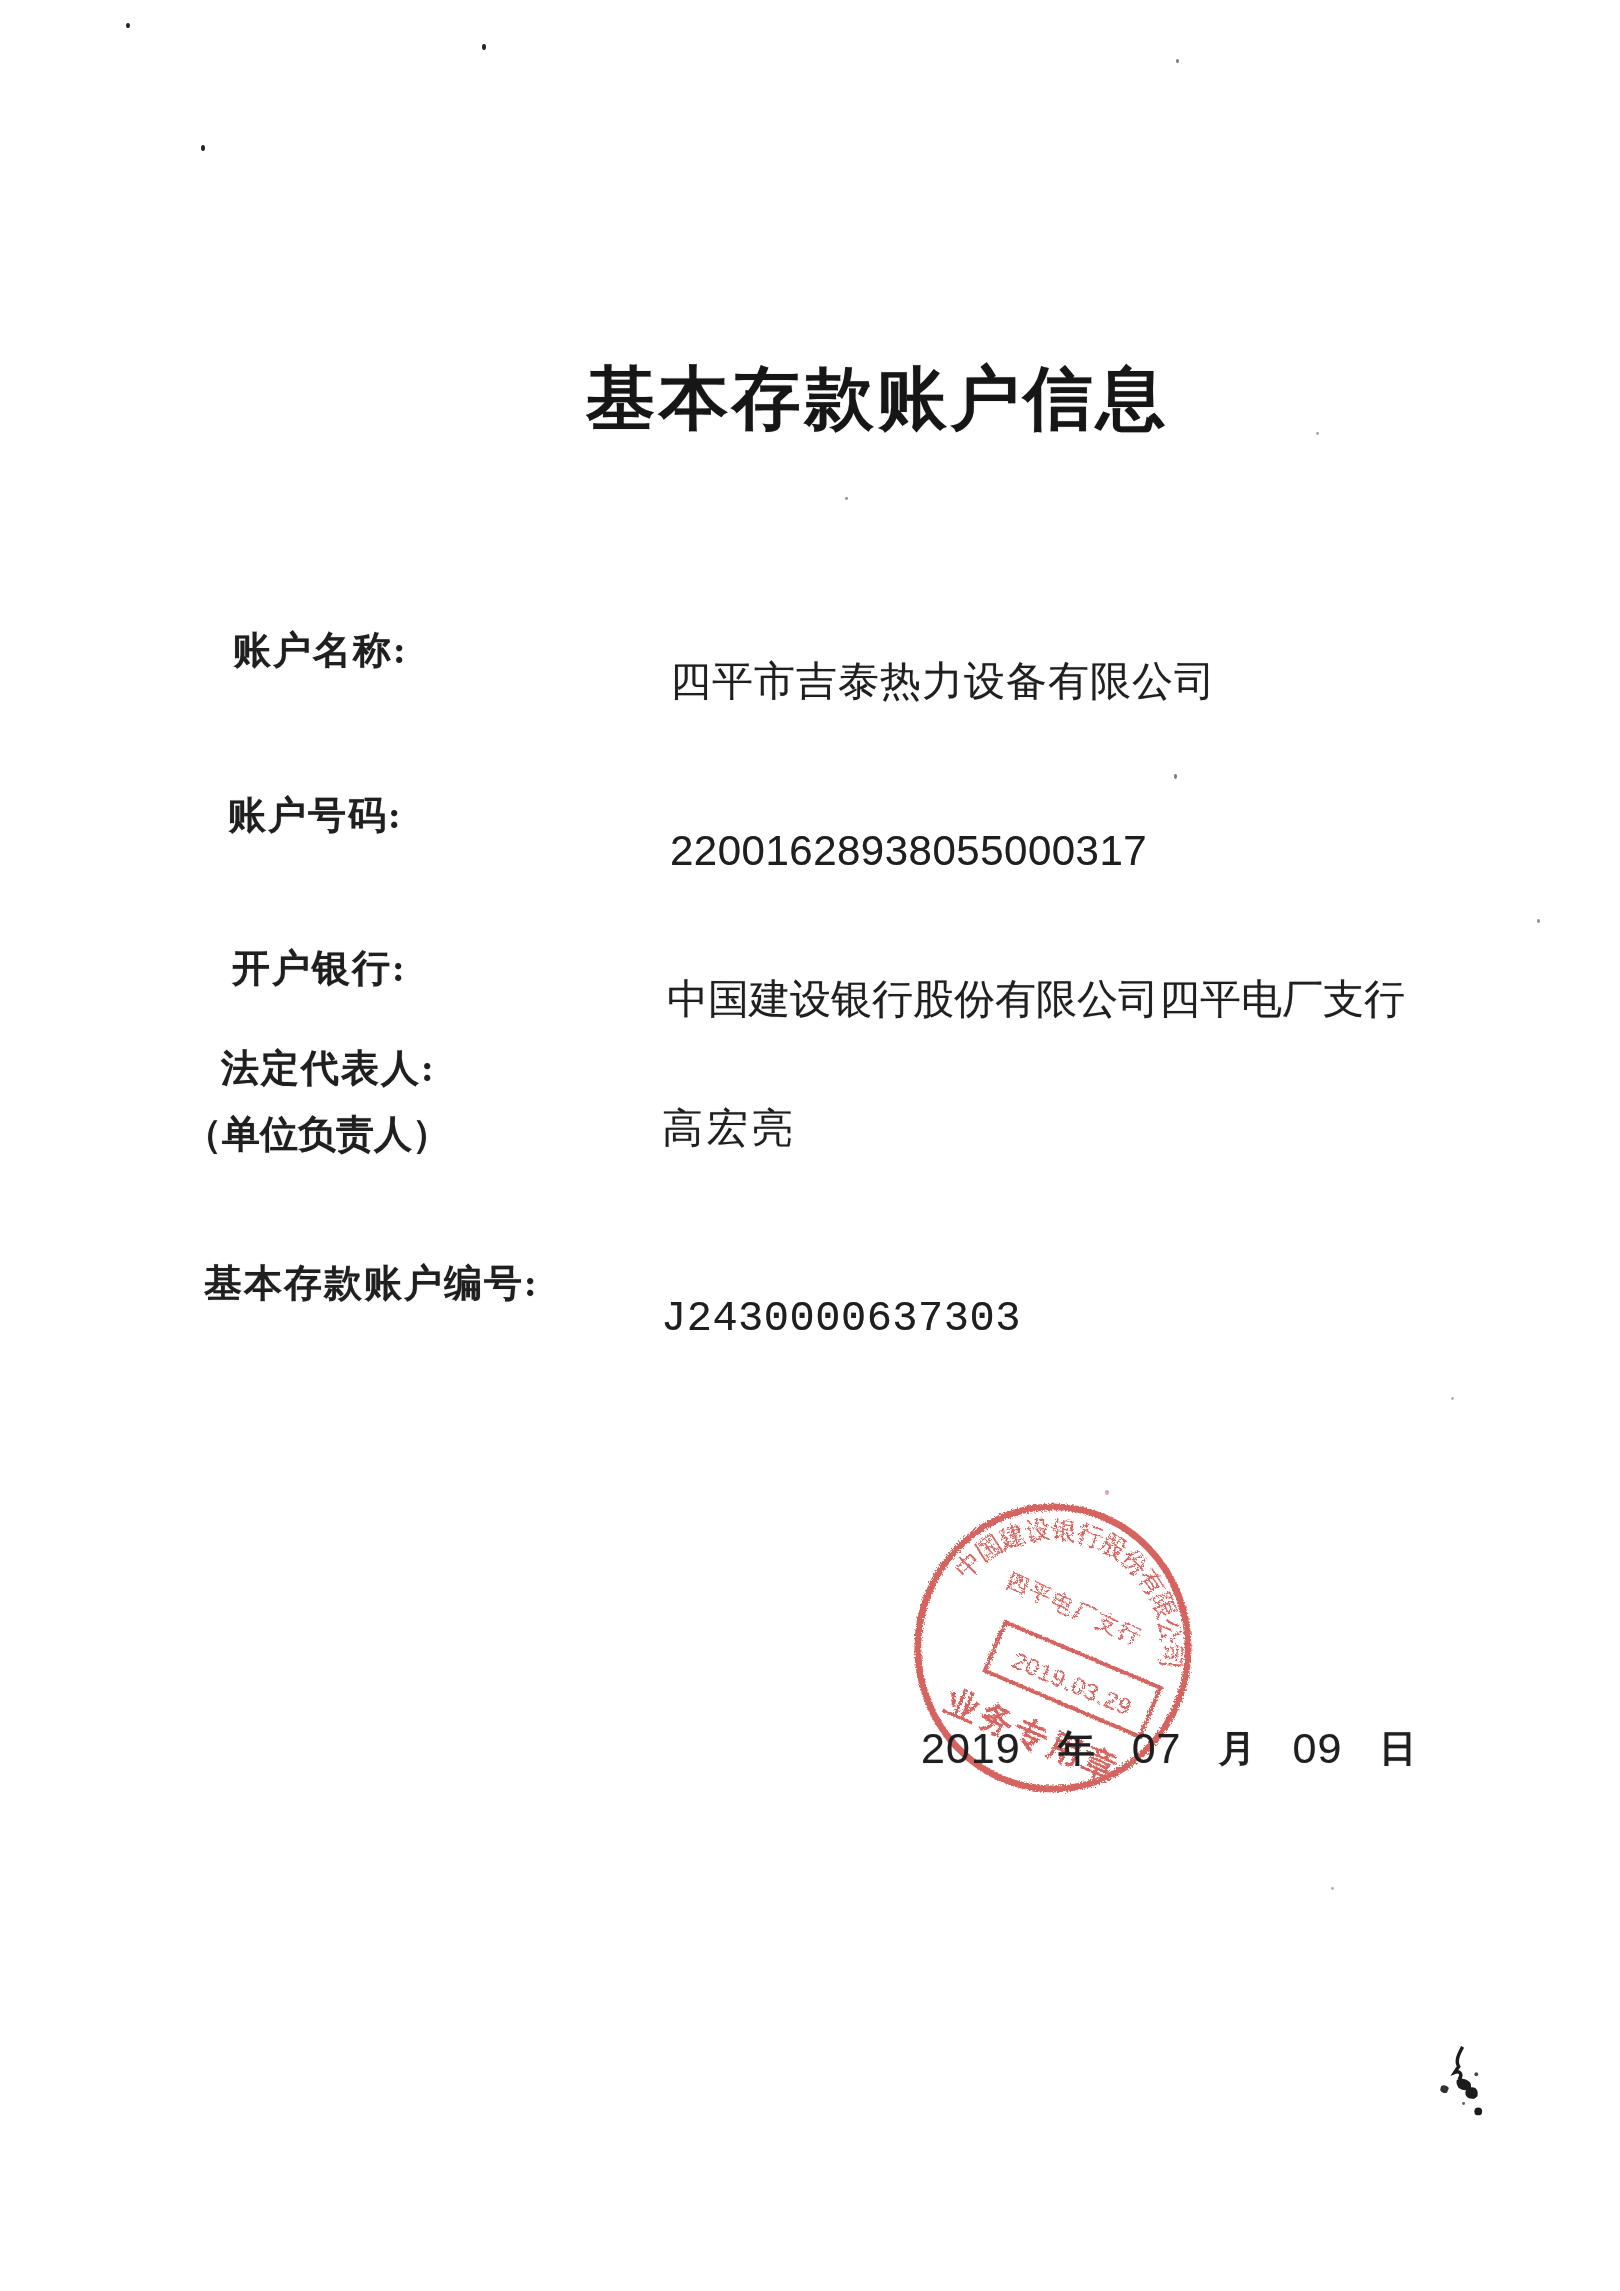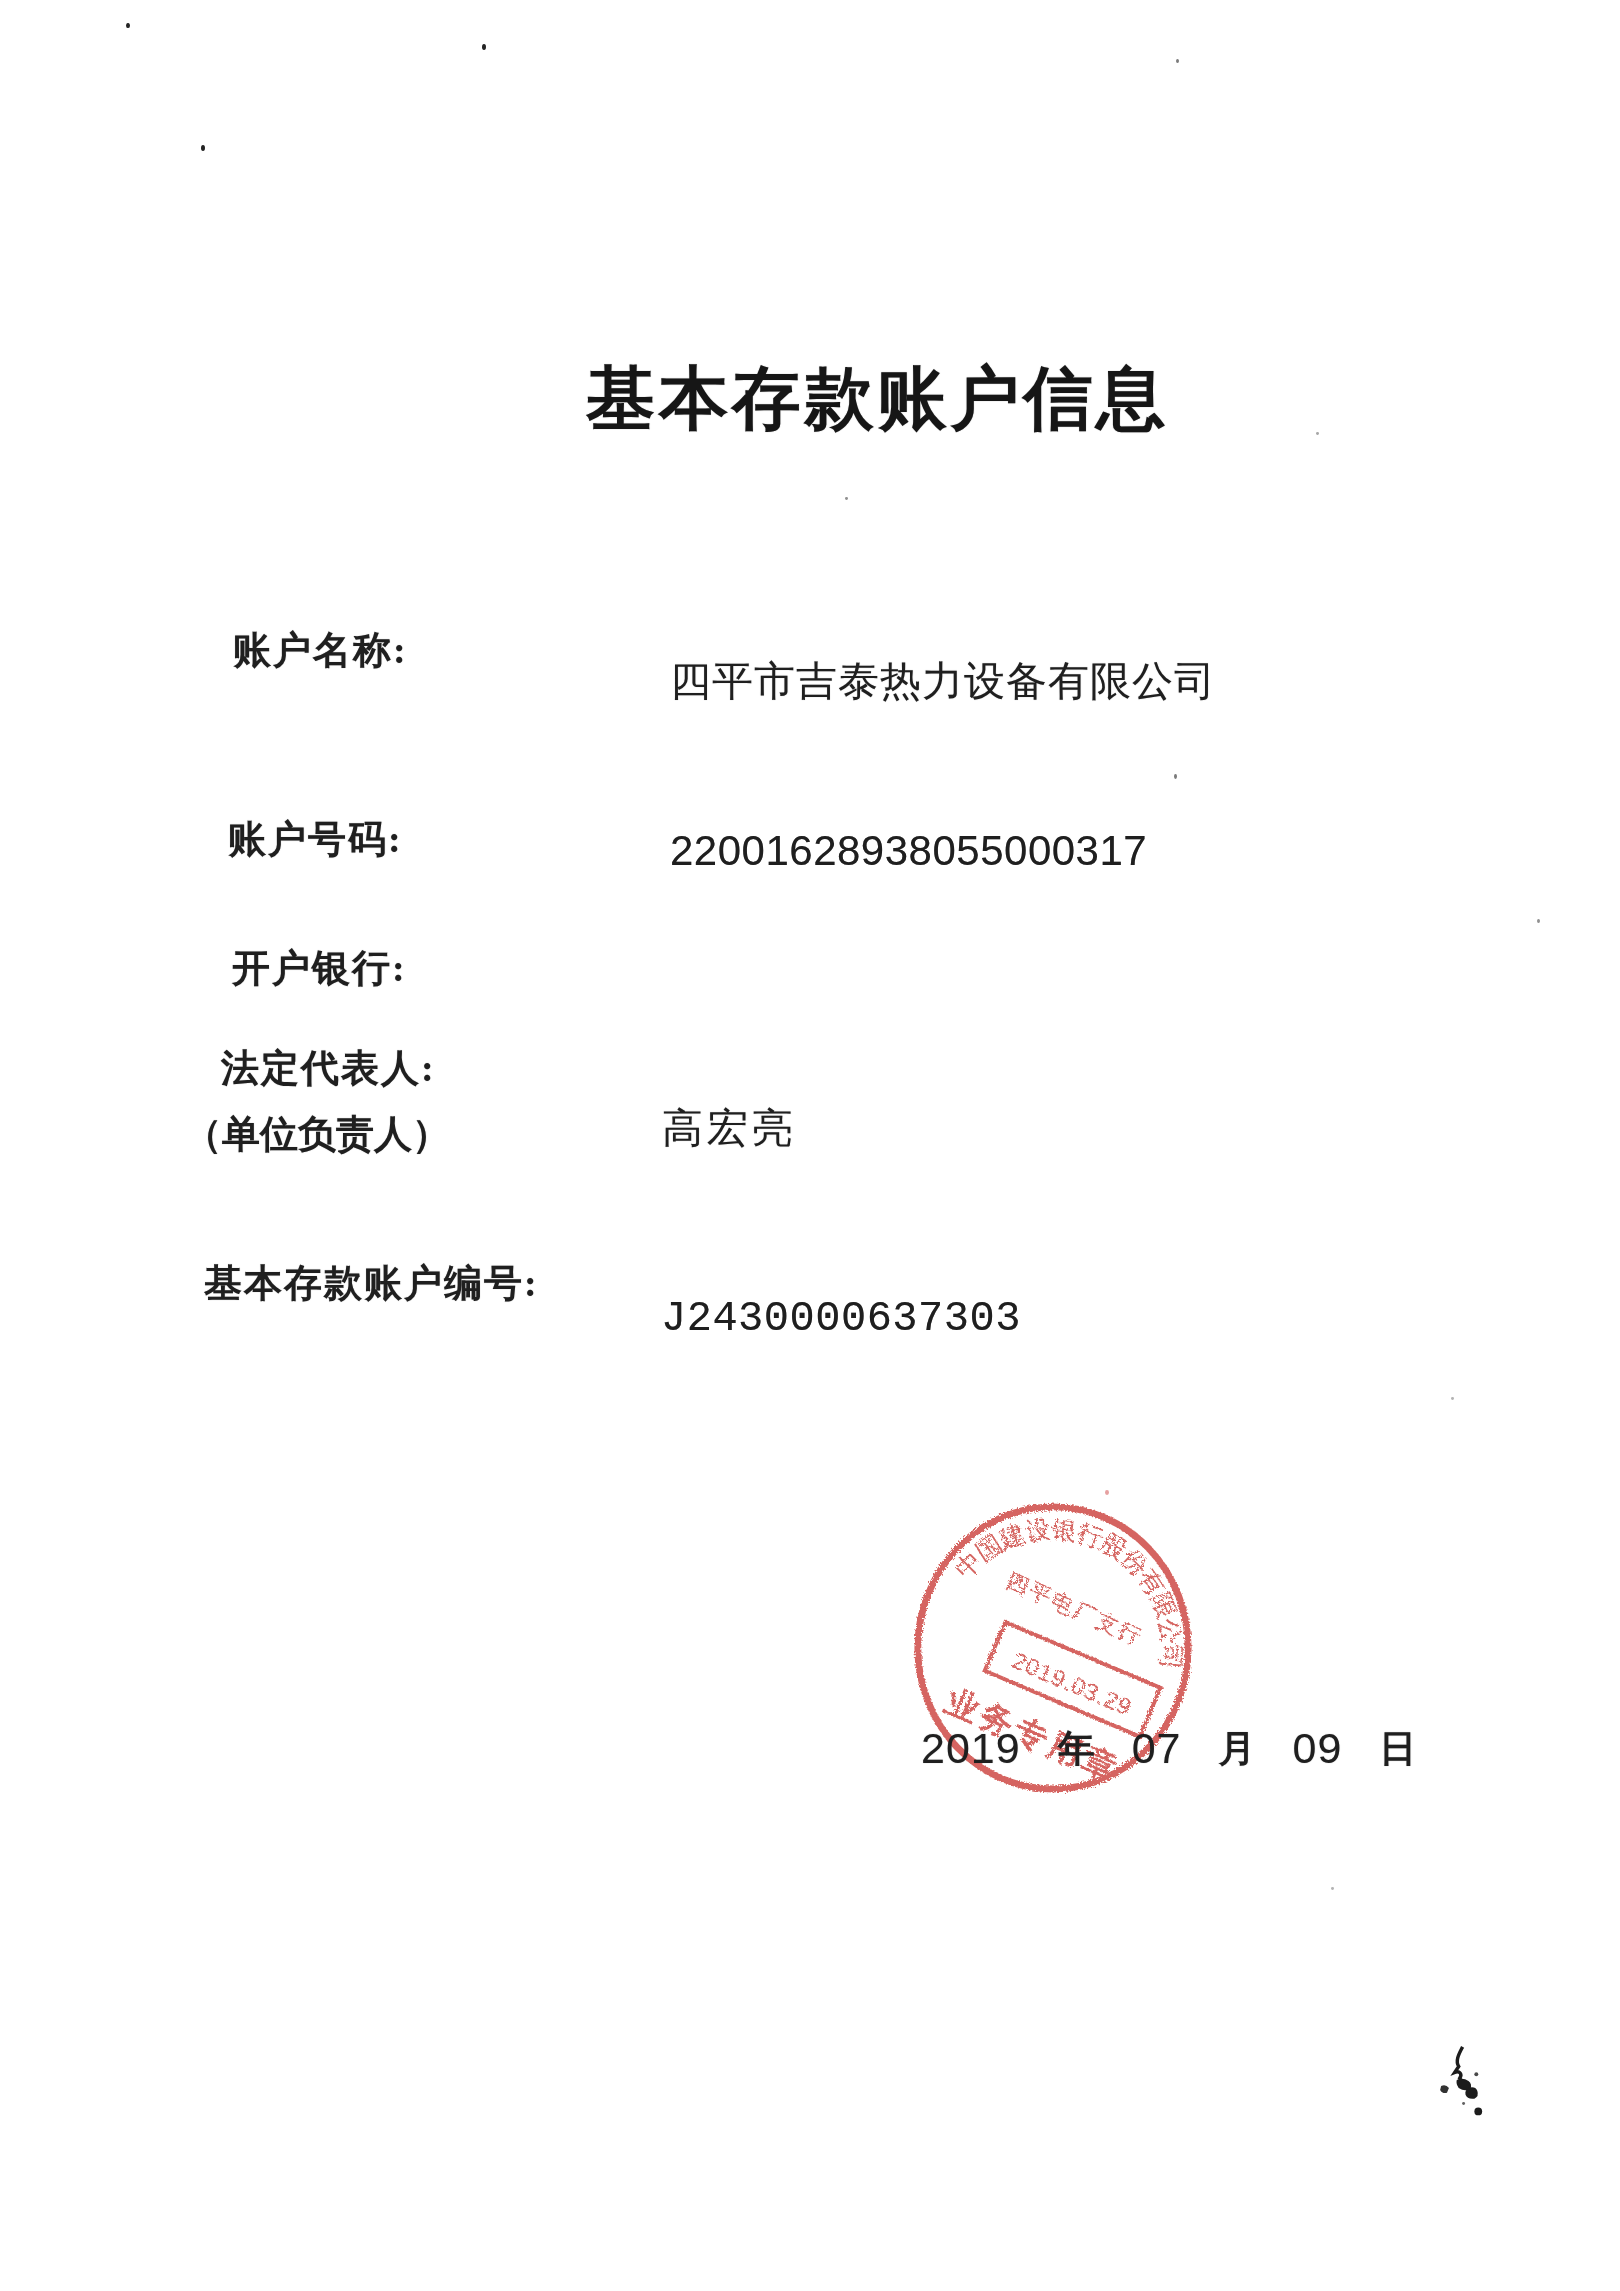--- a/index.html
+++ b/index.html
@@ -55,24 +55,25 @@
 </head>
 <body>
 
 <div class="page">
 
   <div class="doc-title">基本存款账户信息</div>
 
   <div class="lbl" style="left:233px;top:631px;">账户名称:</div>
   <div class="val" style="left:670px;top:629px;">四平市吉泰热力设备有限公司</div>
 
-  <div class="lbl" style="left:228px;top:796px;margin-top:24px;">账户号码:</div>
+  <div class="lbl" style="left:228px;top:796px;">账户号码:</div>
   <div class="val num" style="left:670px;top:798px;">22001628938055000317</div>
 
   <div class="lbl" style="left:232px;top:949px;">开户银行:</div>
+  <div class="val" style="left:667px;top:947px;letter-spacing:0;">中国建设银行股份有限公司四平电厂支行</div>
 
   <div class="lbl" style="left:221px;top:1049px;">法定代表人:</div>
   <div class="lbl" style="left:184px;top:1115px;letter-spacing:0;">（单位负责人）</div>
   <div class="val" style="left:662px;top:1076px;letter-spacing:3.9px;">高宏亮</div>
 
   <div class="lbl" style="left:204px;top:1264px;">基本存款账户编号:</div>
   <div class="val num" style="left:661px;top:1266px;font-family:Liberation Mono, monospace;">J2430000637303</div>
 
   <svg class="stamp" viewBox="0 0 292 302" aria-hidden="true">
     <defs>

